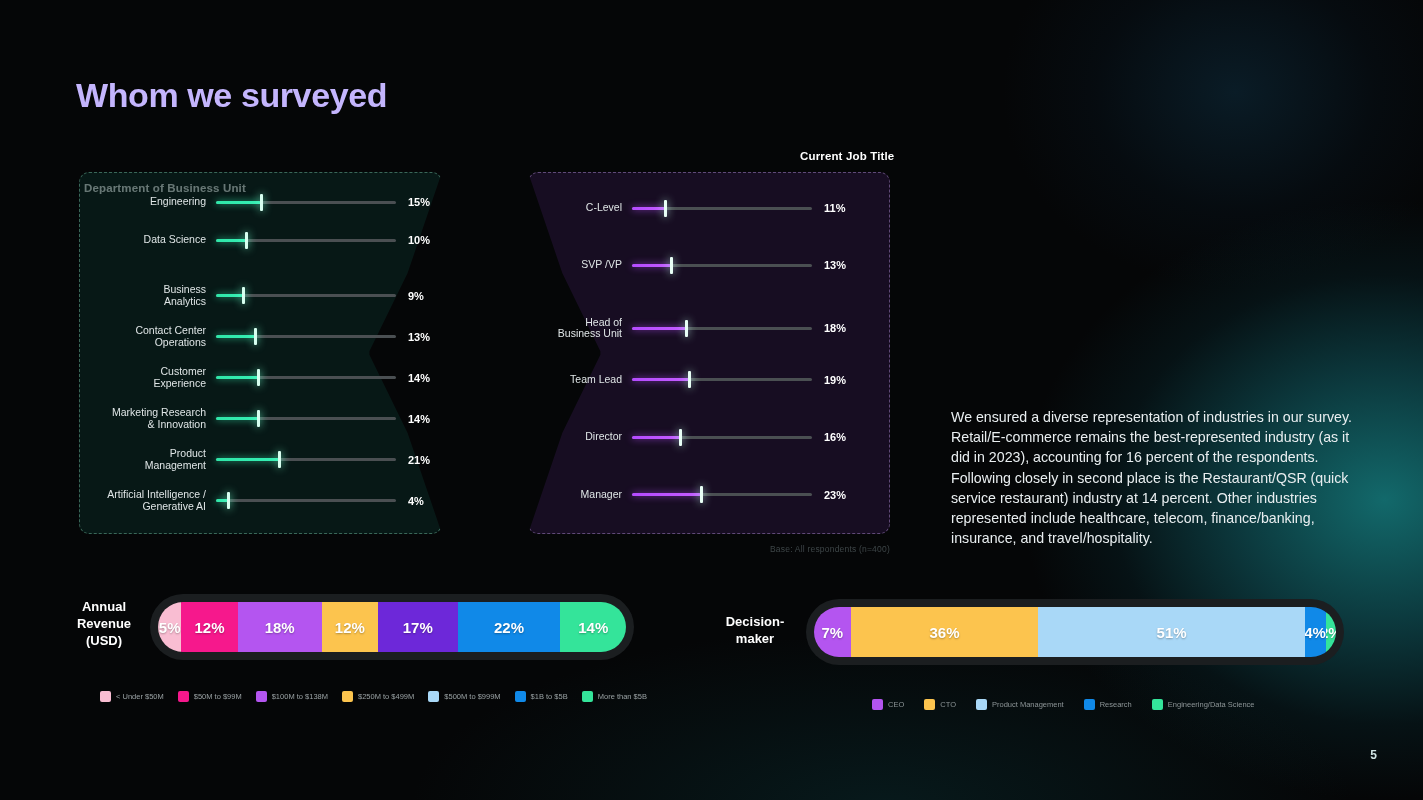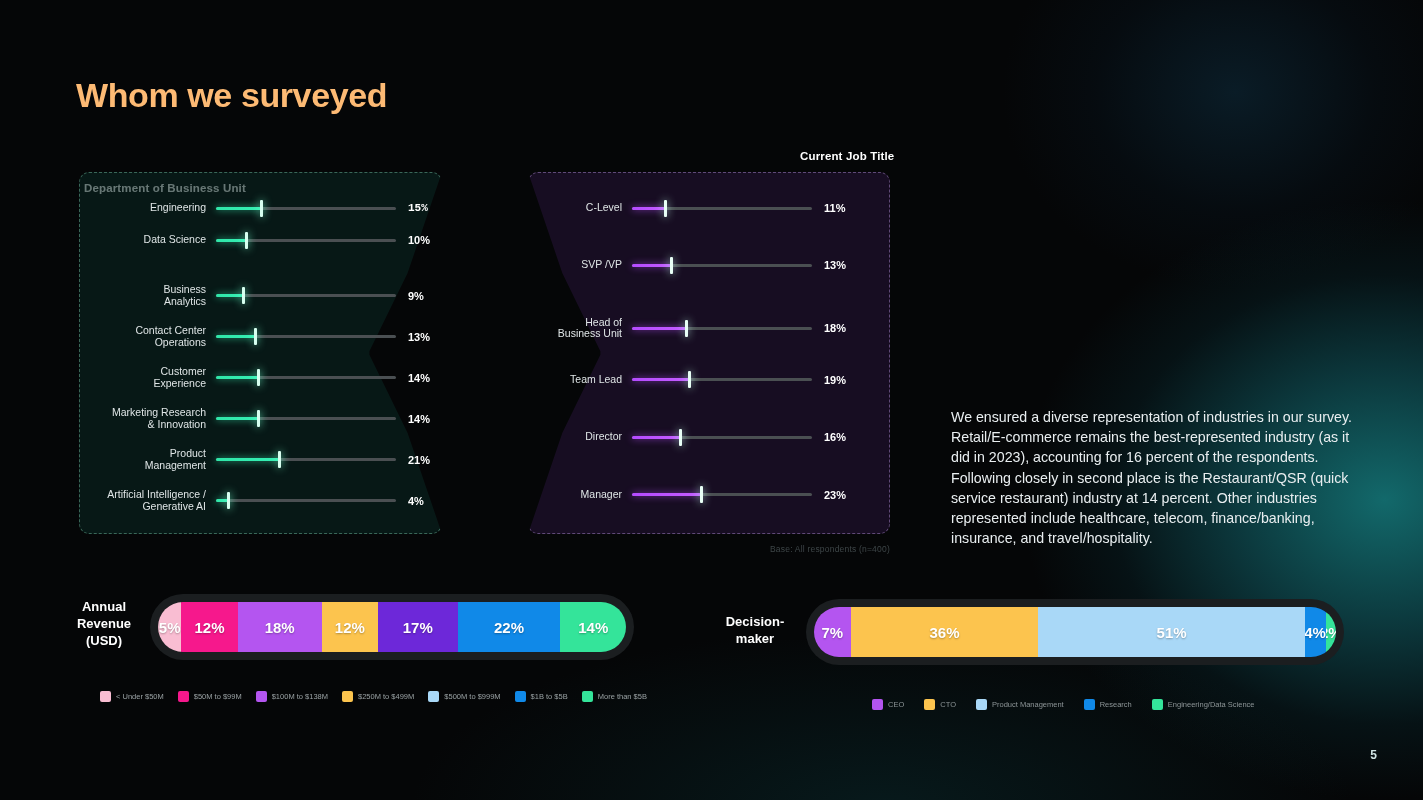--- a/index.html
+++ b/index.html
@@ -25,21 +25,21 @@
   #bg-glow-bottom {
     position:absolute; left:0; bottom:-260px;
     width:1423px; height:420px;
     background:radial-gradient(ellipse 46% 60% at 62% 40%, rgba(10,52,56,.42) 0%, rgba(5,6,7,0) 72%);
     pointer-events:none;
   }
   #stage { position:absolute; inset:0; }
 
   .page-title {
     position:absolute; left:76px; top:76px;
-    font-size:34px; font-weight:bold; color:#fdba74;
+    font-size:34px; font-weight:bold; color:#c4b5fd;
     letter-spacing:-0.4px;
   }
 
   .panel-heading {
     position:absolute; font-size:11.5px; font-weight:bold;
     color:#ffffff; letter-spacing:.15px;
   }
   #heading-left  { left:84px; top:150px;margin-top:32px; }
   #heading-right { left:800px; top:150px; }
 
@@ -149,27 +149,27 @@
 
   <div class="page-title">Whom we surveyed</div>
 
   <div class="panel-heading" id="heading-left">Department of Business Unit</div>
   <div class="panel-heading" id="heading-right">Current Job Title</div>
 
   <div class="panel" id="panel-left"></div>
   <div class="panel" id="panel-right"></div>
 
   <div id="rows-left">
-      <div class="row" style="left: 96px; top: 202px;">
+      <div class="row" style="left: 96px; top: 196px;">
         <div class="row-label" style="width: 110px;">Engineering</div>
         <div class="track" style="width: 180px; margin-left: 10px;">
           <div class="fill g-fill" style="width: 45px;"></div>
           <div class="tick g-tick" style="left: 43.5px;"></div>
         </div>
-        <div class="row-value" style="margin-left: 12px; font-family: Liberation Mono, monospace;">15%</div>
+        <div class="row-value" style="margin-left: 12px;">15%</div>
       </div>
       <div class="row" style="left: 96px; top: 234px;">
         <div class="row-label" style="width: 110px;">Data Science</div>
         <div class="track" style="width: 180px; margin-left: 10px;">
           <div class="fill g-fill" style="width: 30px;"></div>
           <div class="tick g-tick" style="left: 28.5px;"></div>
         </div>
         <div class="row-value" style="margin-left: 12px;">10%</div>
       </div>
       <div class="row" style="left: 96px; top: 284px;">

